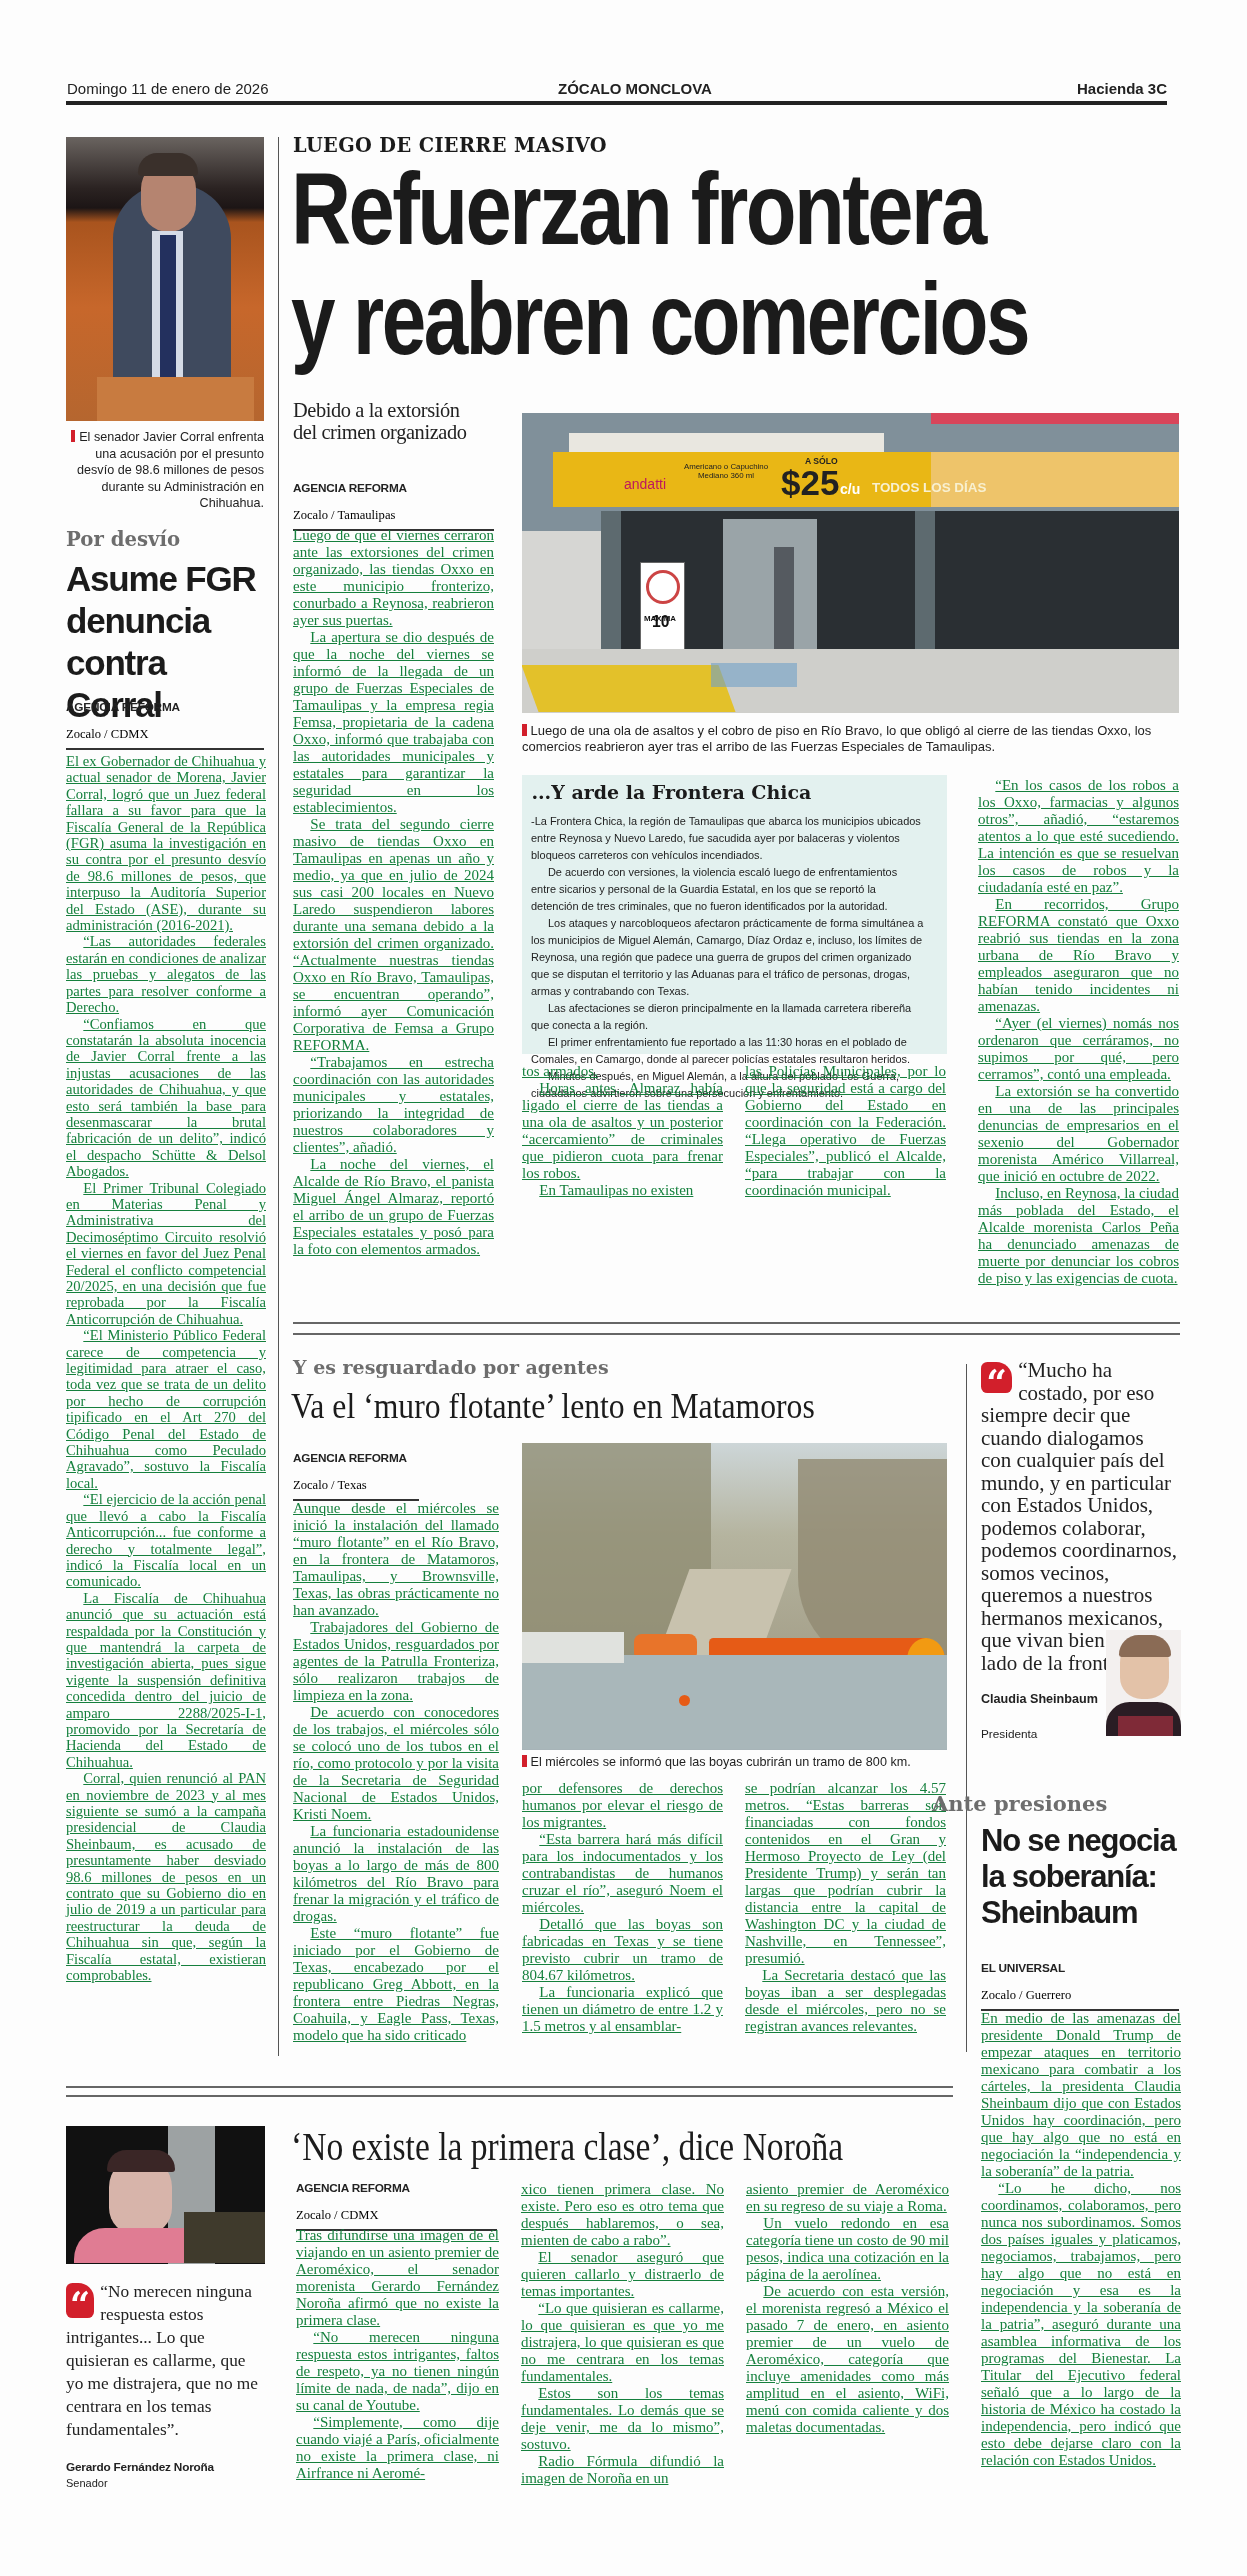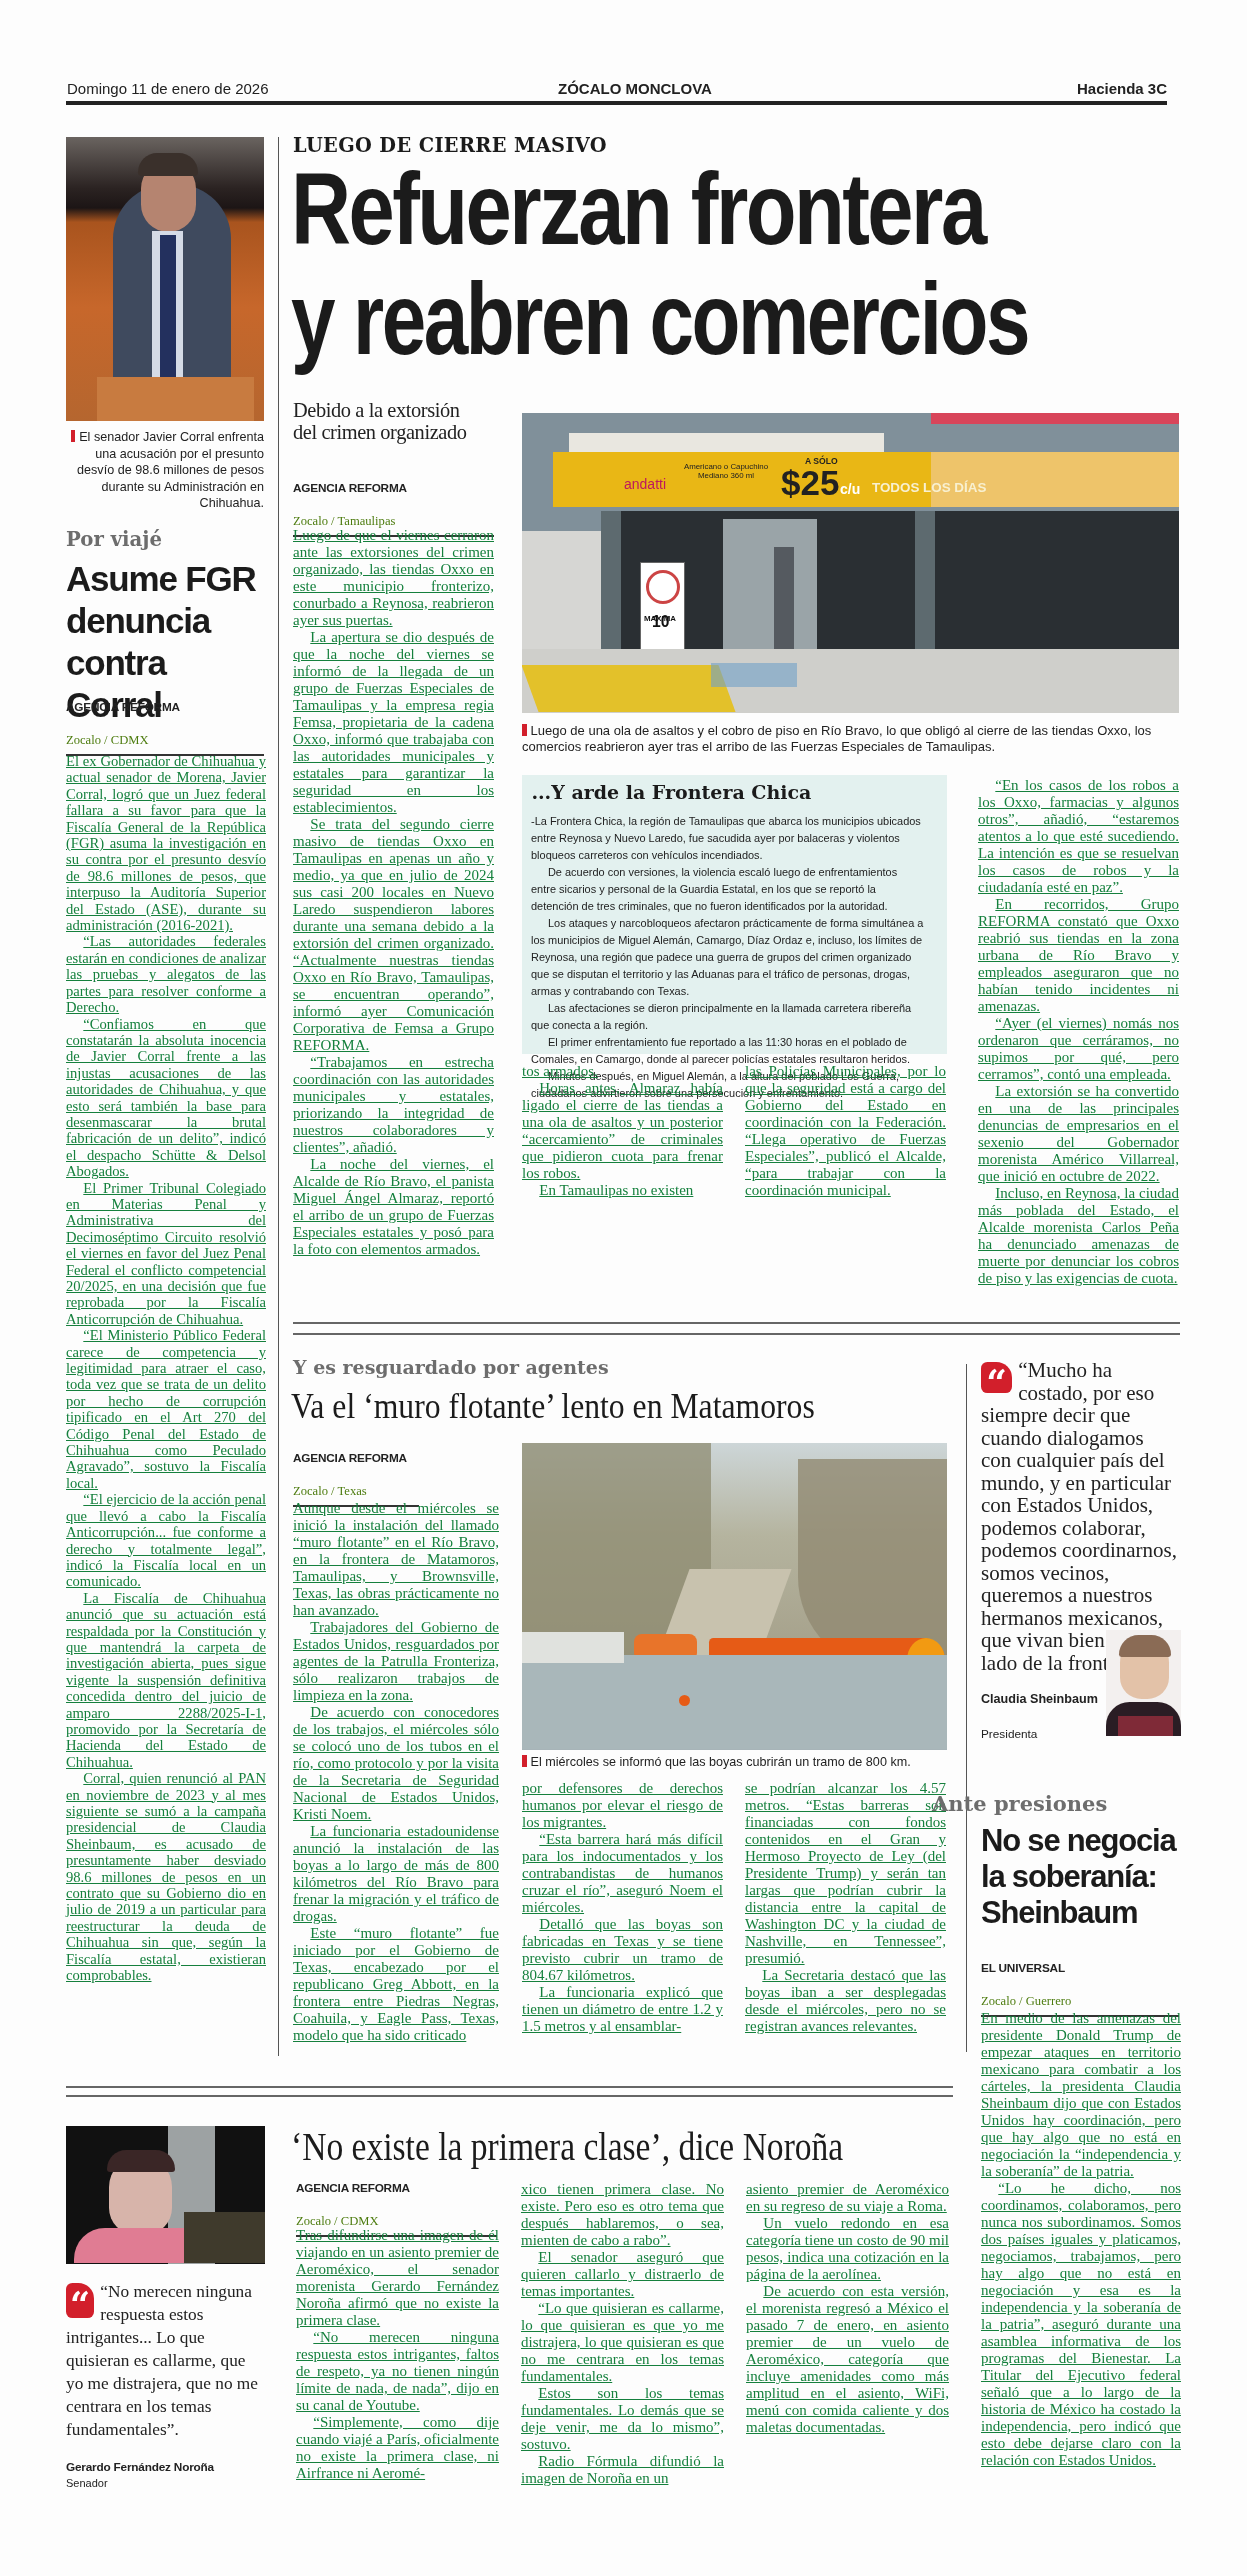--- a/index.html
+++ b/index.html
@@ -8,21 +8,21 @@
   .abs { position:absolute; }
   .serif { font-family:"Liberation Serif", "DejaVu Serif", serif; }
   .sans { font-family:"Liberation Sans", "DejaVu Sans", sans-serif; }
   .cond { font-family:"Liberation Sans", "DejaVu Sans", sans-serif; font-stretch:condensed; }
   .body-text { font-family:"Liberation Serif", "DejaVu Serif", serif; font-size:15px; line-height:18.4px;
                text-align:justify; hyphens:auto; color:#15803d;text-decoration:underline; }
   .body-text p { margin:0; text-indent:17.3px; }
   .body-text p.first { text-indent:0; }
   .rule { position:absolute; background:#444; }
   .agency { font-family:"Liberation Sans", sans-serif; font-weight:bold; font-size:11.8px; letter-spacing:-0.2px; color:#222; }
-  .place { font-family:"Liberation Serif", serif; font-size:12.6px; color:#4d7c0f; margin-top:19px; }
+  .place { font-family:"Liberation Serif", serif; font-size:12.6px; color:#000000; margin-top:13px; }
   .byline-rule { height:1.6px; background:#333; margin-top:6.3px; }
   .caption { font-family:"Liberation Sans", sans-serif; font-size:13.4px; line-height:15.7px; color:#222; transform-origin:left top; }
   .redmark { display:inline-block; width:4.7px; height:11.8px; background:#d21f2b; margin-right:3.9px; vertical-align:-0.8px; }
   .kicker-grey { font-family:"DejaVu Serif", serif; font-weight:bold; color:#6d6d6d; }
   .hl-black { font-family:"Liberation Sans", sans-serif; font-weight:bold; color:#1b1b1b; letter-spacing:-1.6px; transform-origin:left top; }
   .photo { position:absolute; overflow:hidden; }
   .quote-icon { width:31px; height:31px; background:#d21f2b; border-radius:6.3px 15.7px 6.3px 6.3px; color:#fff;
                 font-family:"DejaVu Serif", serif; font-weight:bold; font-size:36px; line-height:41px; text-align:center; float:left; margin:3.1px 6.3px 0 0; }
 </style>
 </head>
@@ -40,21 +40,21 @@
   <div style="position:absolute;left:75px;top:23.6px;width:55px;height:71px;background:#b58470;border-radius:31px;"></div>
   <div style="position:absolute;left:72px;top:15.7px;width:60px;height:23.6px;background:#3a302b;border-radius:23.6px 23.6px 4.7px 4.7px;"></div>
   <div style="position:absolute;left:86px;top:94px;width:31px;height:157px;background:#d5dbe6;"></div>
   <div style="position:absolute;left:94px;top:98px;width:15.7px;height:145px;background:#23305e;"></div>
   <div style="position:absolute;left:31px;top:240px;width:157px;height:44px;background:#c87b40;"></div>
 </div>
 <div class="abs caption" style="left:66px;top:429px;width:198px;font-size:12.6px;line-height:16.5px;text-align:right;">
   <span class="redmark"></span><span>El senador Javier Corral enfrenta una acusación por el presunto desvío de 98.6 millones de pesos durante su Administración en Chihuahua.</span>
 </div>
 
-<div class="abs kicker-grey" style="left:66px;top:528px;font-size:19.7px;">Por viajé</div>
+<div class="abs kicker-grey" style="left:66px;top:528px;font-size:19.7px;">Por desvío</div>
 <div class="abs hl-black" style="left:66px;top:558px;width:204px;font-size:35px;line-height:42px;letter-spacing:-1.2px;">Asume FGR denuncia contra Corral</div>
 <div class="abs" style="left:66px;top:700px;width:198px;">
   <div class="agency">AGENCIA REFORMA</div>
   <div class="place">Zocalo / CDMX</div>
   <div class="byline-rule"></div>
 </div>
 <div class="abs body-text" style="left:66px;top:753px;width:200px;font-size:14.6px;line-height:16.4px;">
   <p class="first">El ex Gobernador de Chihuahua y actual senador de Morena, Javier Corral, logró que un Juez federal fallara a su favor para que la Fiscalía General de la República (FGR) asuma la investigación en su contra por el presunto desvío de 98.6 millones de pesos, que interpuso la Auditoría Superior del Estado (ASE), durante su administración (2016-2021).</p>
   <p>“Las autoridades federales estarán en condiciones de analizar las pruebas y alegatos de las partes para resolver conforme a Derecho.</p>
   <p>“Confiamos en que constatarán la absoluta inocencia de Javier Corral frente a las injustas acusaciones de las autoridades de Chihuahua, y que esto será también la base para desenmascarar la brutal fabricación de un delito”, indicó el despacho Schütte &amp; Delsol Abogados.</p>

